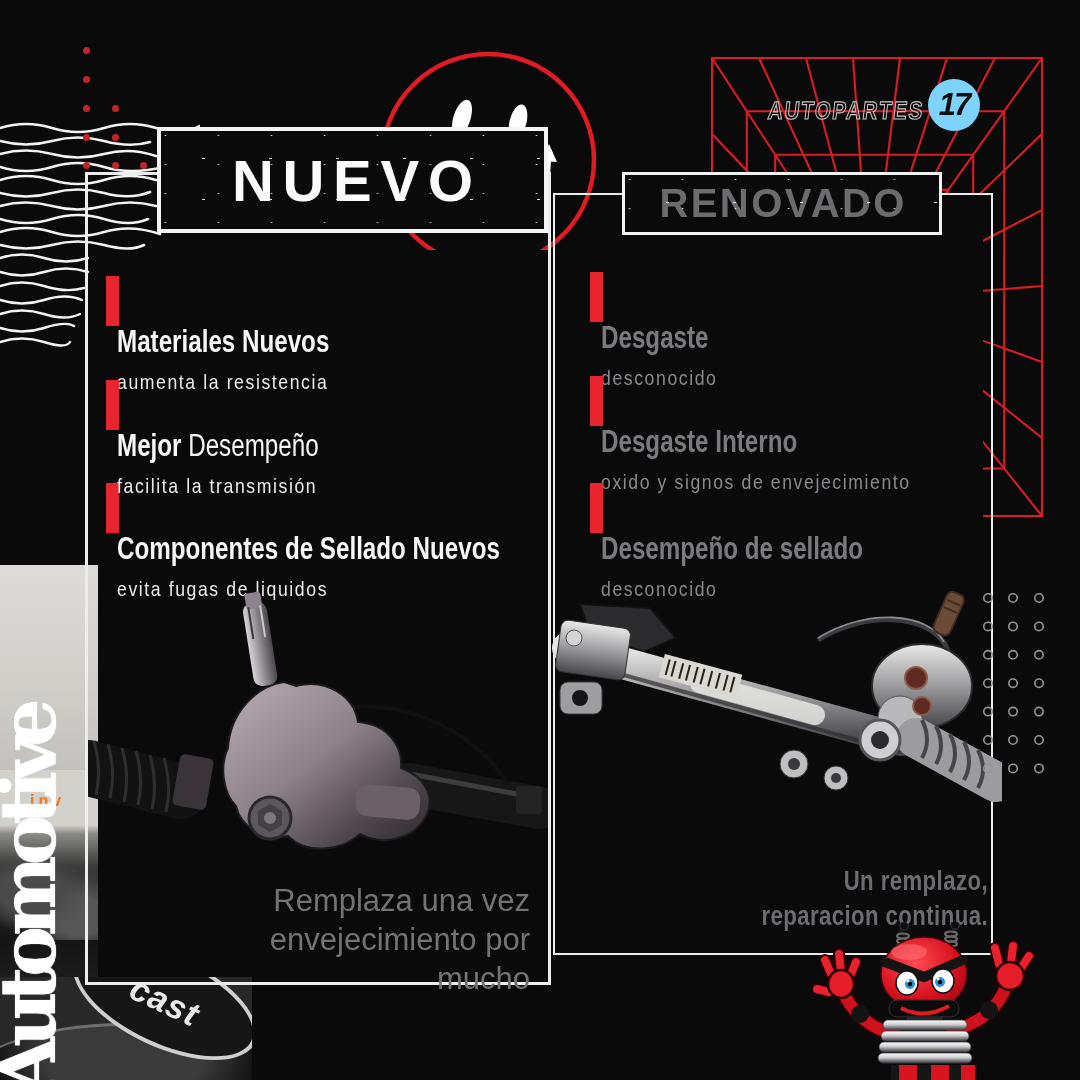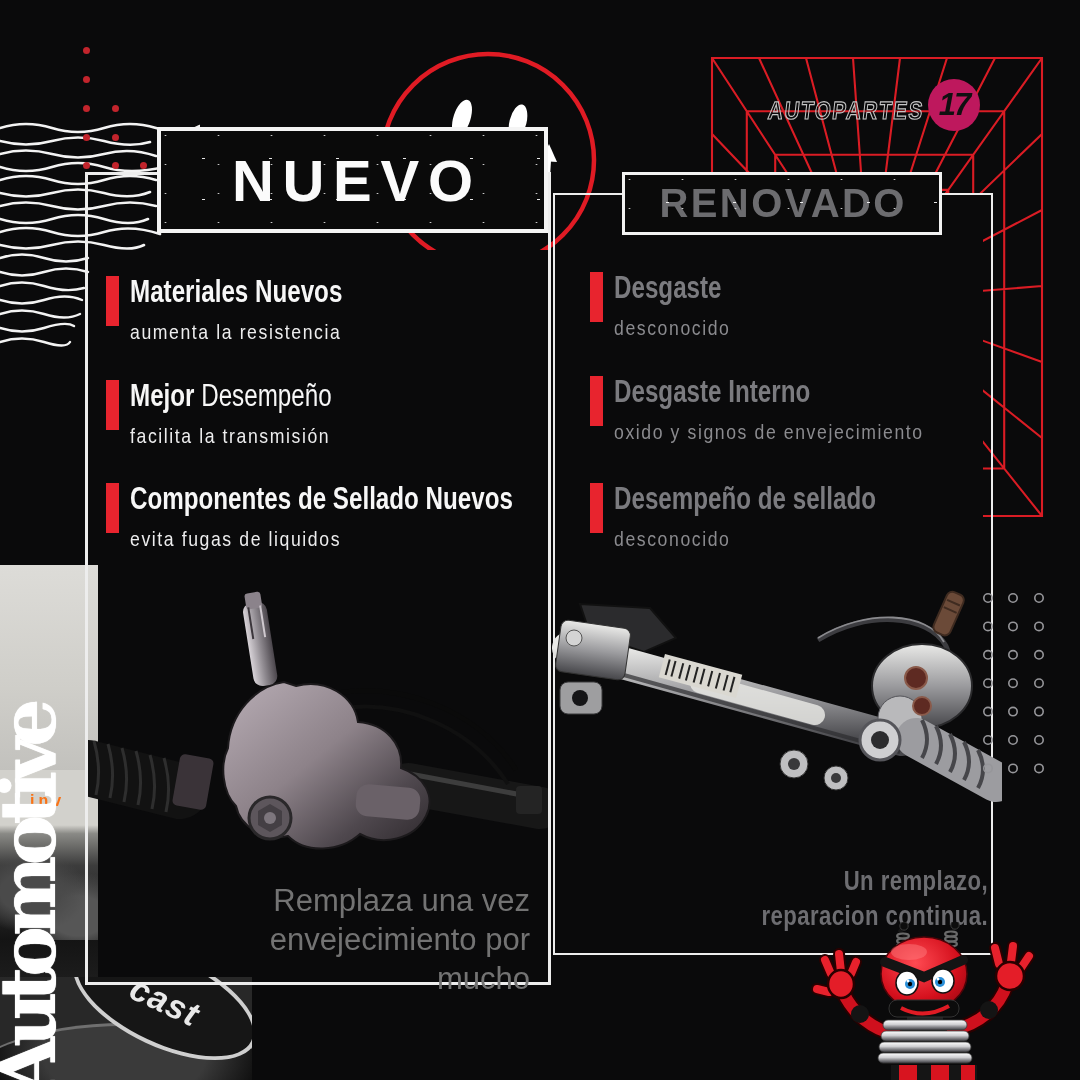--- a/index.html
+++ b/index.html
@@ -34,38 +34,38 @@
   #smiley{left:370px;top:40px;}
 
   
   #tunnel-wrap{left:695px;top:48px;width:355px;height:475px;
     clip-path:polygon(0 0,355px 0,355px 475px,288px 475px,288px 145px,0 145px);}
 
   
   #brand-name{left:770px;top:96px;font-size:25px;font-weight:800;letter-spacing:2px;
     color:rgba(10,10,10,.25);-webkit-text-stroke:1.2px #c6c6c6;
     transform:scaleX(.82) skewX(-8deg);transform-origin:left top;white-space:nowrap;}
-  #brand-badge{left:928px;top:79px;width:52px;height:52px;border-radius:50%;background:#be185d;
+  #brand-badge{left:928px;top:79px;width:52px;height:52px;border-radius:50%;background:#7dd3fc;
     display:flex;align-items:center;justify-content:center;}
   #brand-badge span{font-weight:900;font-style:italic;font-size:31px;color:#101010;letter-spacing:-2px;}
 
   
   #panel-left{left:85px;top:172px;width:466px;height:813px;border:3px solid #ededed;box-sizing:border-box;}
   #panel-right{left:553px;top:193px;width:440px;height:762px;border:2.5px solid #ededed;box-sizing:border-box;}
   .title-box{position:absolute;box-sizing:border-box;background:#0a0a0a;display:flex;align-items:center;justify-content:center;overflow:hidden;}
   #nuevo-box{left:157px;top:127px;width:391px;height:106px;border:4px solid #f4f4f4;}
   #nuevo-box .t{font-size:58px;font-weight:800;letter-spacing:.15em;color:#fbfbfb;margin-left:.15em;}
   #renovado-box{left:622px;top:172px;width:320px;height:63px;border:3px solid #f2f2f2;}
   #renovado-box .t{font-size:40px;font-weight:800;letter-spacing:.06em;color:#6c6c6f;margin-left:.06em;}
   .box-speckles{position:absolute;inset:0;opacity:.9;
     background-image:radial-gradient(#fff 1px,transparent 1.3px),radial-gradient(#ddd .8px,transparent 1.1px);
     background-size:67px 41px,53px 29px;background-position:9px 7px,31px 19px;}
 
   
-  .item{position:absolute;display:flex;}
+  .item{position:absolute;display:flex;flex-direction:column;}
   .bar{width:13px;height:50px;background:#e8242e;flex:0 0 auto;}
   .texts{margin-left:11px;}
   .ih{transform:scaleX(.78);transform-origin:left top;white-space:nowrap;
       font-size:31px;font-weight:bold;line-height:1.05;color:#f7f7f7;}
   .ih .light{font-weight:400;}
   .is{transform:scaleX(.84);transform-origin:left top;white-space:nowrap;
       font-size:21px;font-weight:400;letter-spacing:.09em;color:#ededee;margin-top:11px;}
   .right-col .ih{color:#7b7b7f;}
   .right-col .is{color:#8b8b8f;}
 

